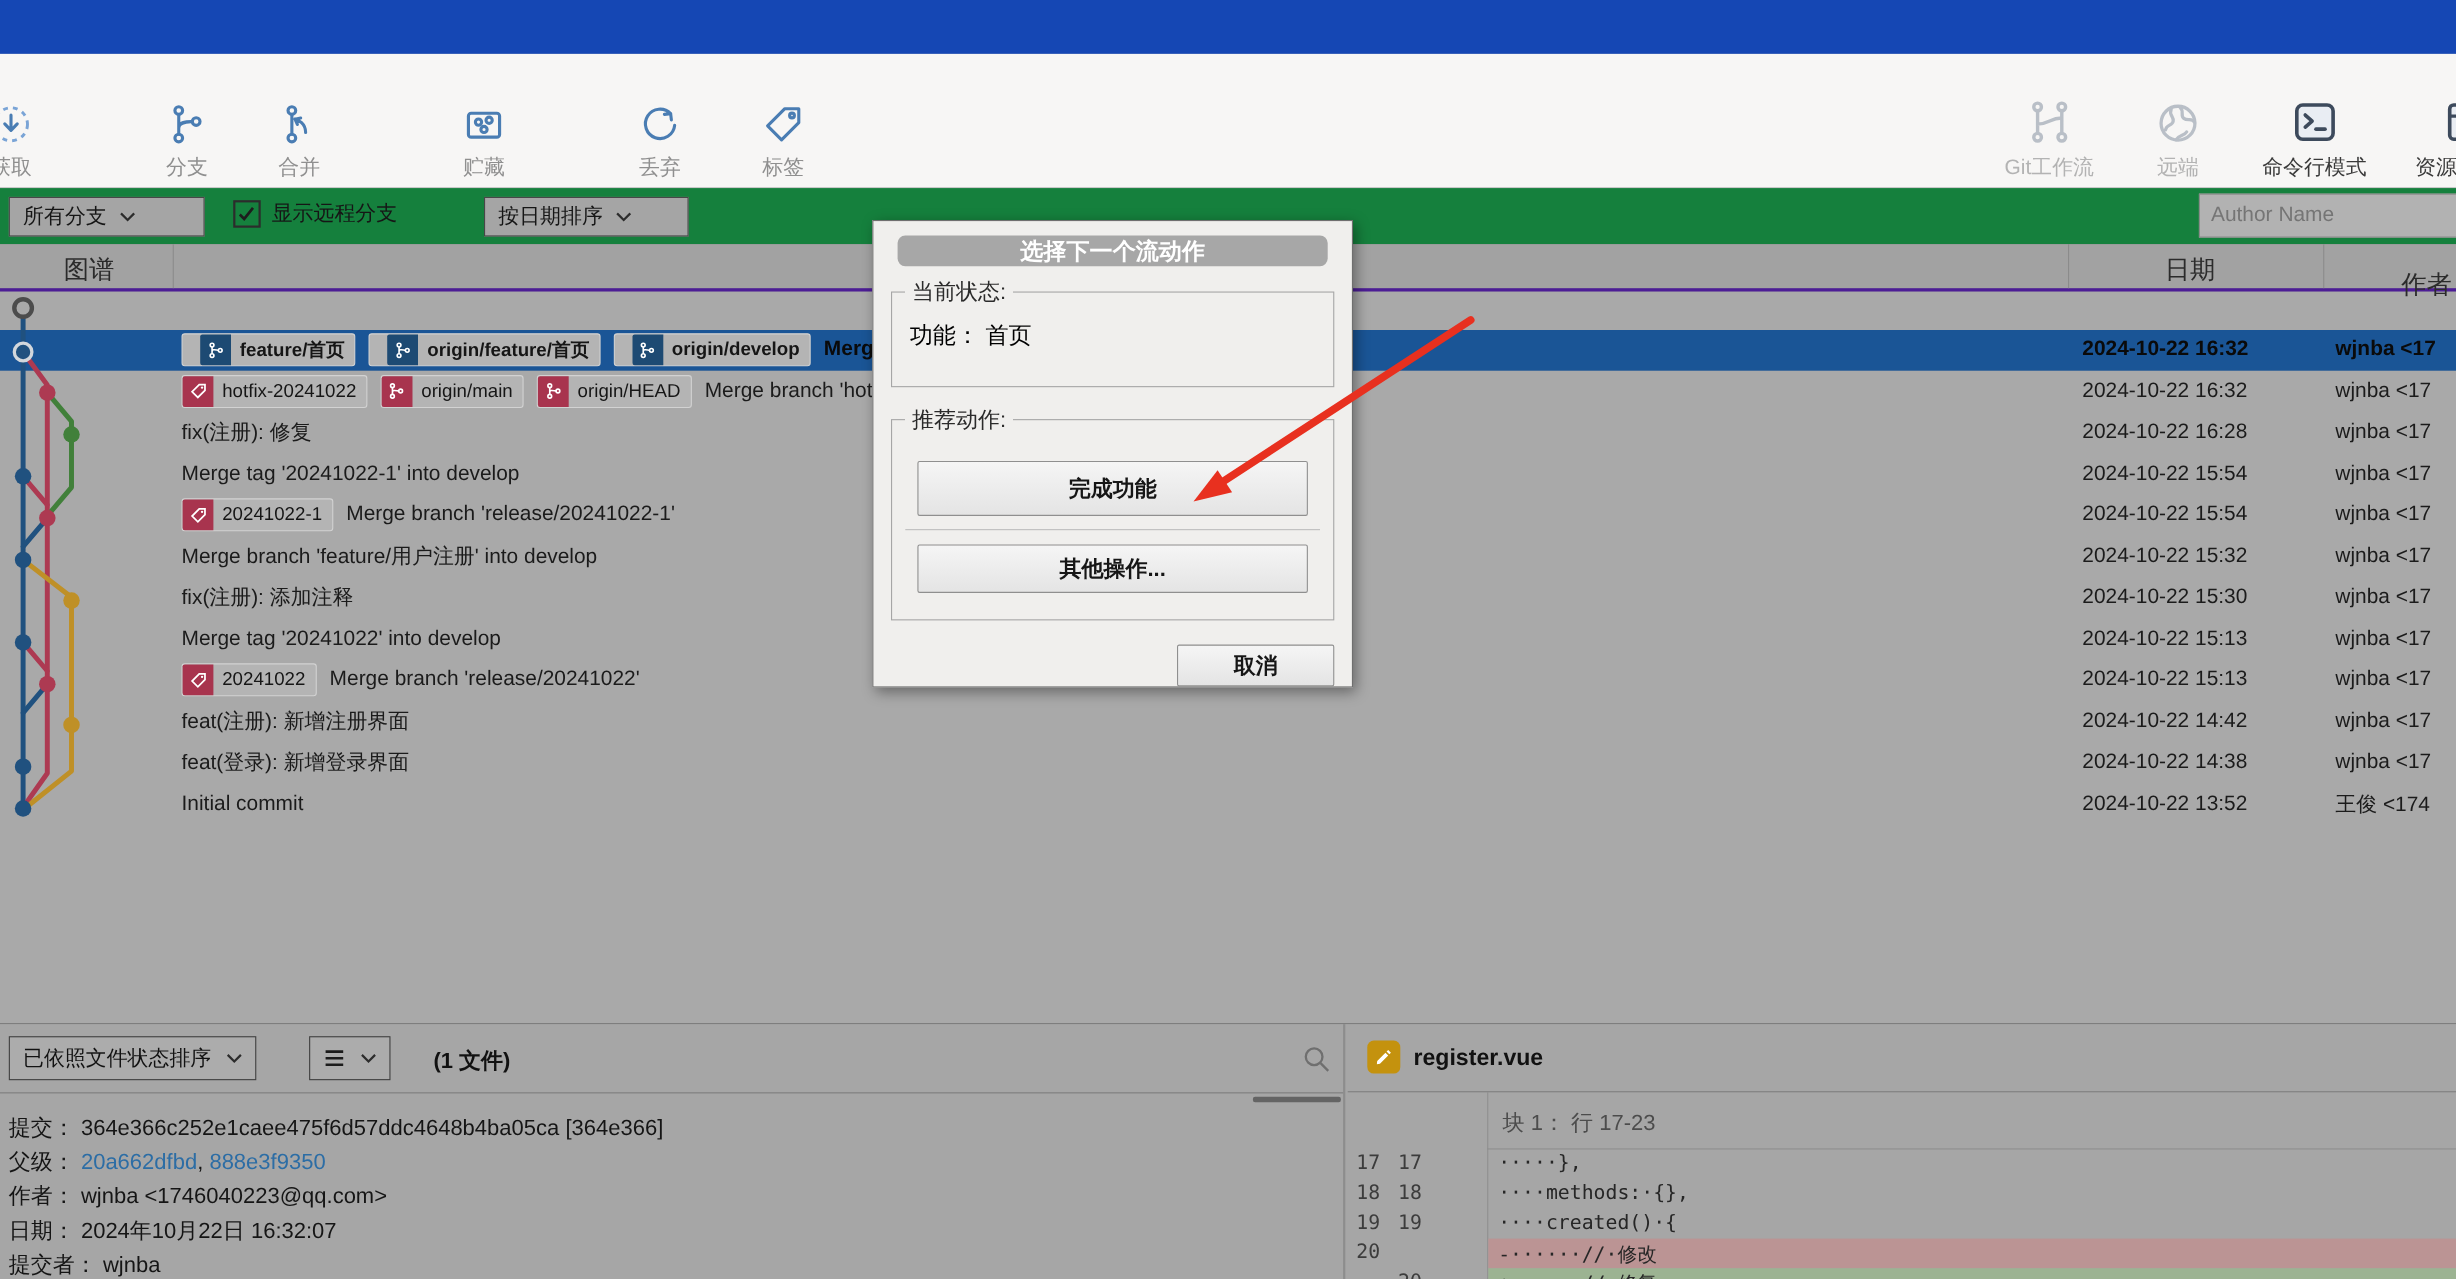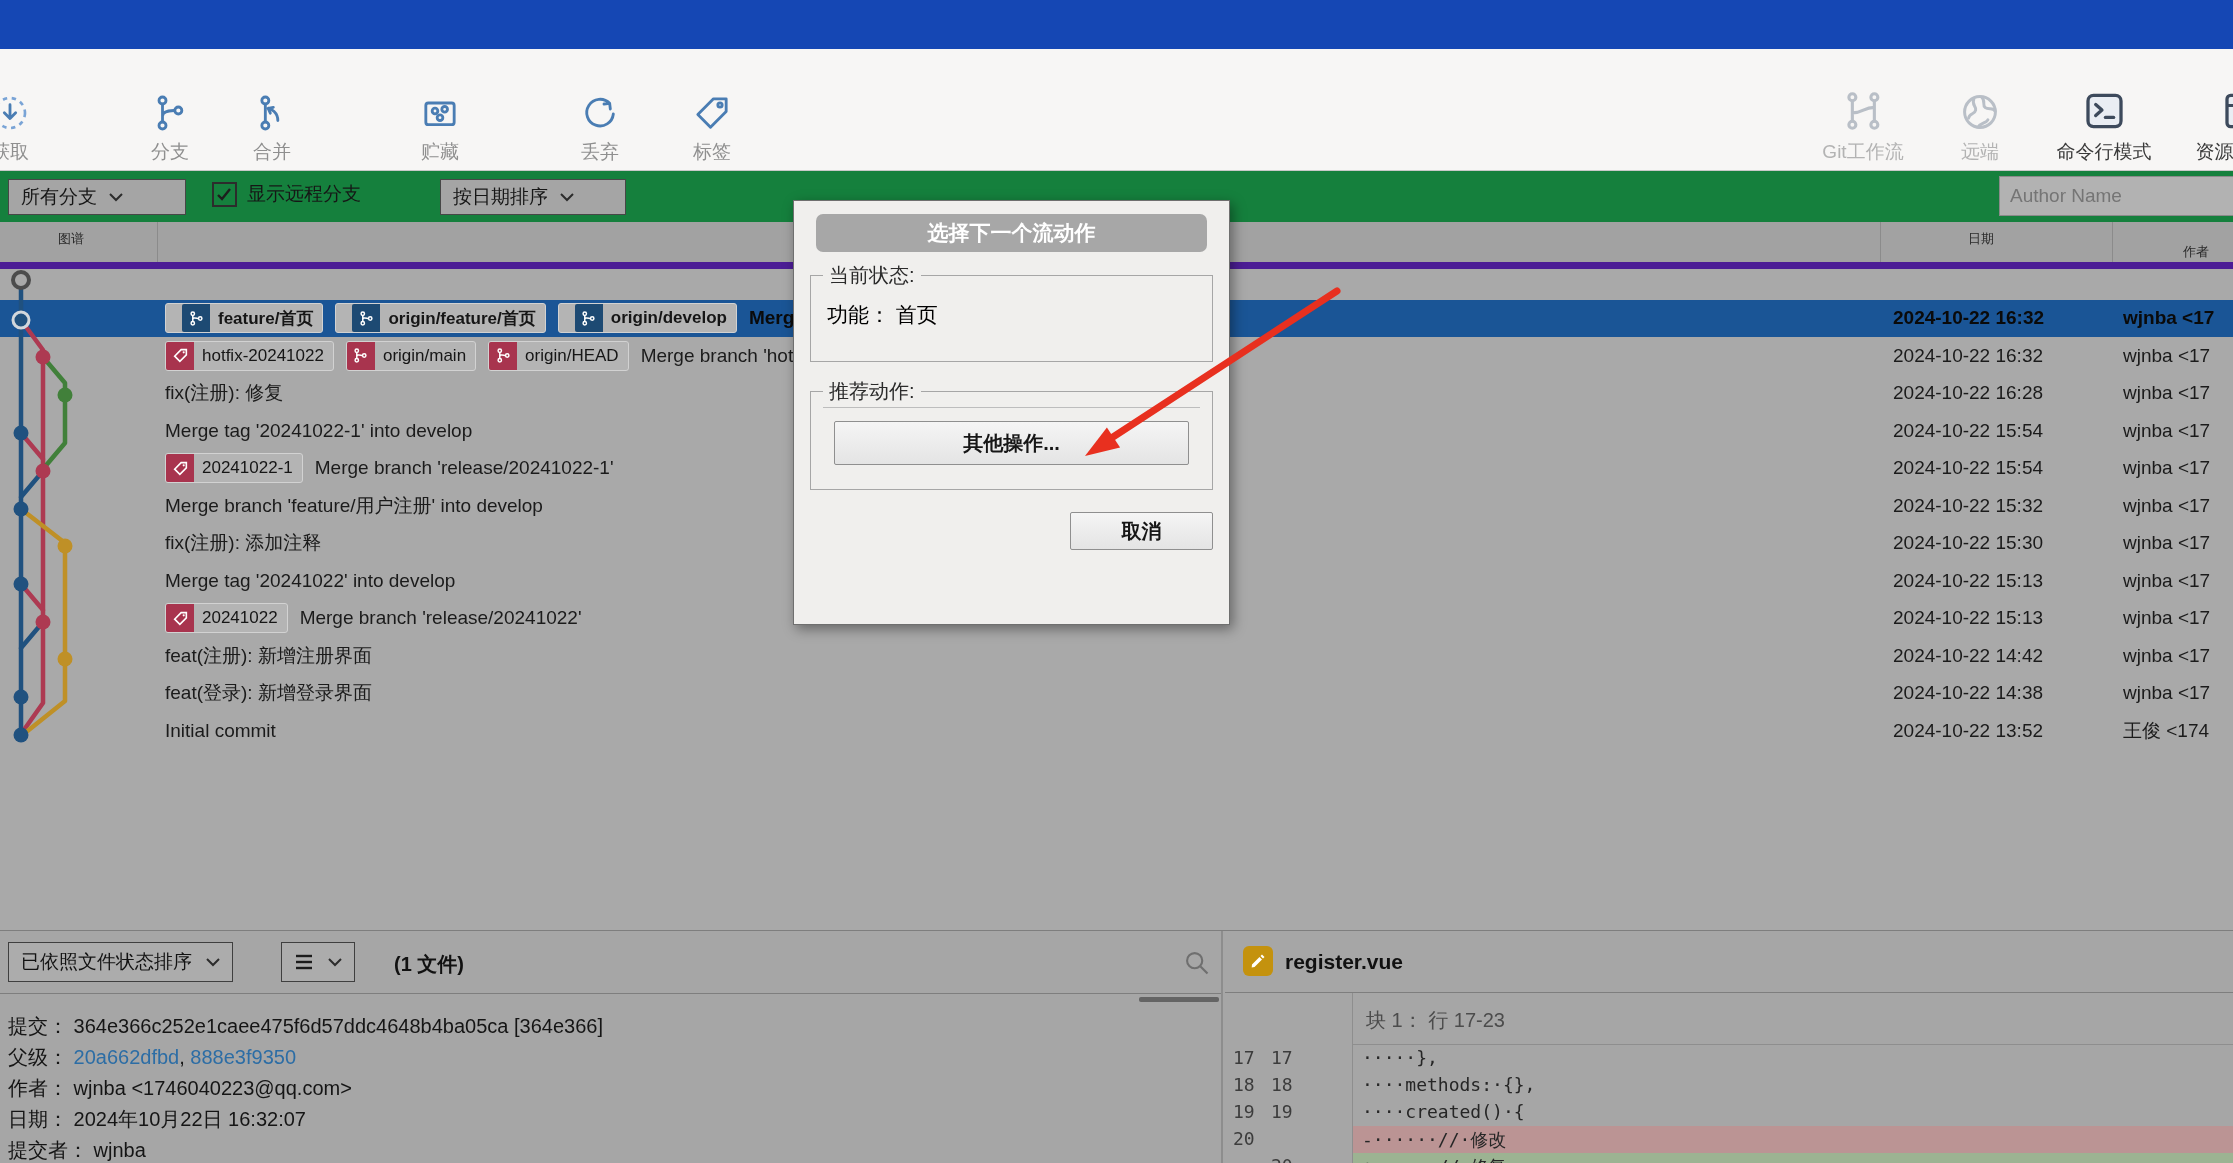--- a/index.html
+++ b/index.html
@@ -16,21 +16,21 @@
   
   #filterbar{position:absolute;left:0;top:171px;width:2233px;height:51px;background:#15803d;border-bottom:1px solid #898989;}
   .dropdown{position:absolute;top:8px;height:34px;display:inline-flex;align-items:center;gap:12px;
             padding:0 12px;background:#a5a5a5;border:1px solid #474747;color:#161616;font-size:19px;cursor:pointer;}
   .chev{display:inline-block;}
   #remote-check{position:absolute;left:212px;top:10px;display:flex;align-items:center;gap:10px;font-size:19px;color:#161616;cursor:pointer;}
   .checkbox{width:21px;height:21px;border:2px solid #2c2c2c;display:flex;align-items:center;justify-content:center;background:transparent;}
   #author-input{position:absolute;left:1999px;top:5px;width:224px;height:38px;background:#b2b2b2;border:1px solid #8a8a8a;
                 color:#696969;font-size:19px;padding:0 10px;font-family:"Liberation Sans",sans-serif;}
   
-  #tablehead{position:absolute;left:0;top:222px;width:2233px;height:40px;background:#a2a2a2;border-bottom:7px solid #4c1d95;font-size:13px;color:#2b2b2b;}
+  #tablehead{position:absolute;left:0;top:222px;width:2233px;height:40px;background:#a2a2a2;border-bottom:3px solid #4c1d95;font-size:23px;color:#2b2b2b;}
   #tablehead .hlbl{position:absolute;top:8px;}
   .col-div{position:absolute;top:0;width:1px;height:40px;background:#8b8b8b;}
   #rows{position:absolute;left:0;top:262px;width:2233px;height:488px;}
   .crow{position:absolute;left:0;width:2233px;height:37.5px;display:flex;align-items:center;
         padding-left:165px;box-sizing:border-box;font-size:19px;color:#1b1b1b;white-space:nowrap;overflow:hidden;}
   .crow.selected{background:#1a5596;font-weight:bold;color:#0a0a0a;}
   .crow.boldrow{font-weight:bold;}
   .badge{display:inline-flex;align-items:center;height:28px;background:#b4b4b4;border:1px solid #d2d2d2;
          border-radius:3px;margin-right:12px;font-size:17px;color:#161616;padding-right:9px;font-weight:normal;flex:0 0 auto;}
   .crow.selected .badge{font-weight:bold;padding-left:16px;}
@@ -487,20 +487,21 @@
 </div>
 
 <div id="dialog">
   <div id="dialog-title">选择下一个流动作</div>
   <fieldset>
     <legend>当前状态:</legend>
     <div id="current-state-value">功能： 首页</div>
   </fieldset>
   <fieldset>
     <legend>推荐动作:</legend>
+    <button class="dlg-btn" id="finish-feature-btn">完成功能</button>
     <hr id="actions-sep">
     <button class="dlg-btn" id="other-actions-btn">其他操作...</button>
   </fieldset>
   <div id="cancel-row">
     <button class="dlg-btn" id="cancel-btn">取消</button>
   </div>
 </div>
 
 <svg id="arrow-svg" viewBox="0 0 2233 1163">
     <line x1="1337" y1="291" x2="1113" y2="437" stroke="#e8301f" stroke-width="7" stroke-linecap="round"></line>

